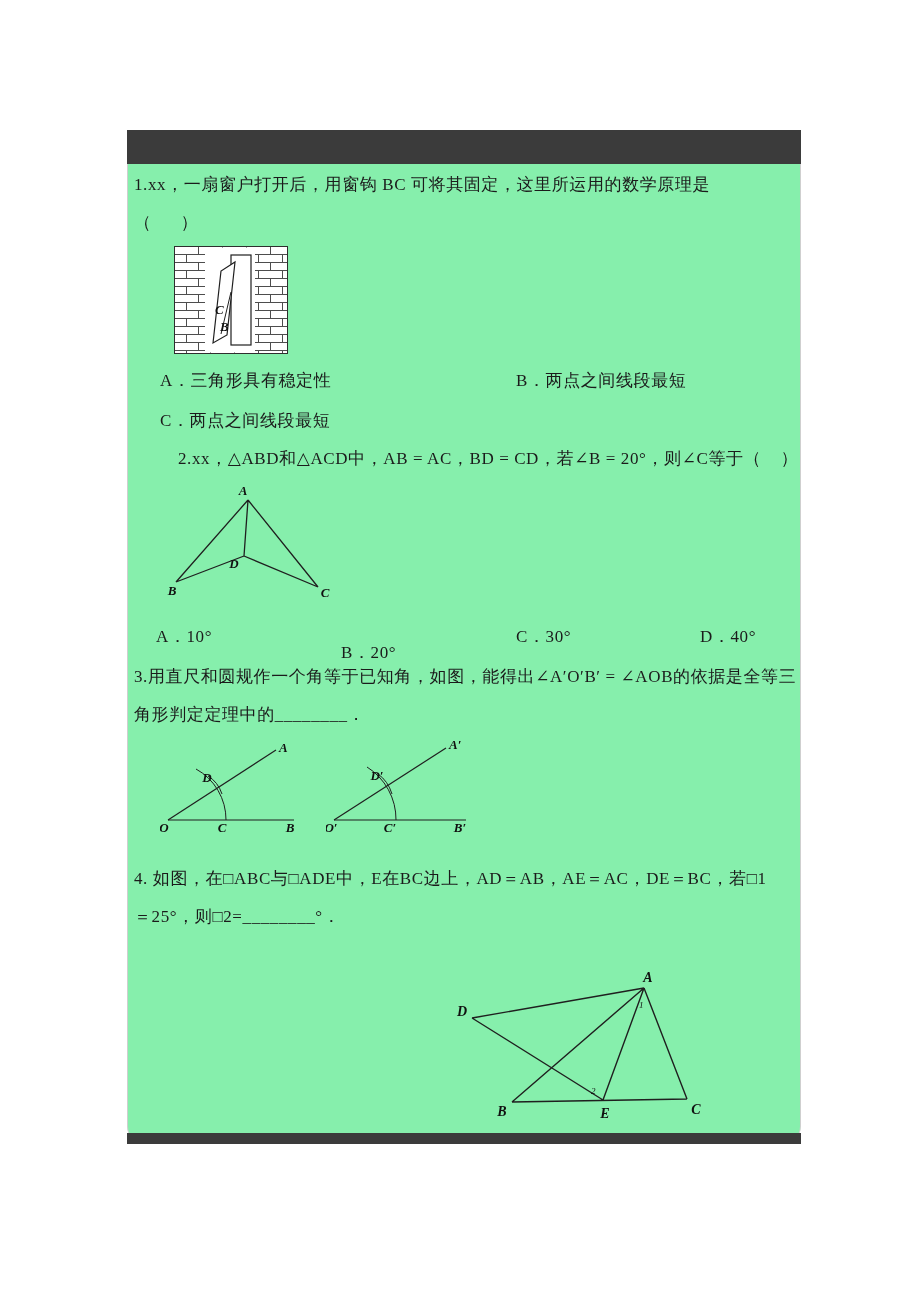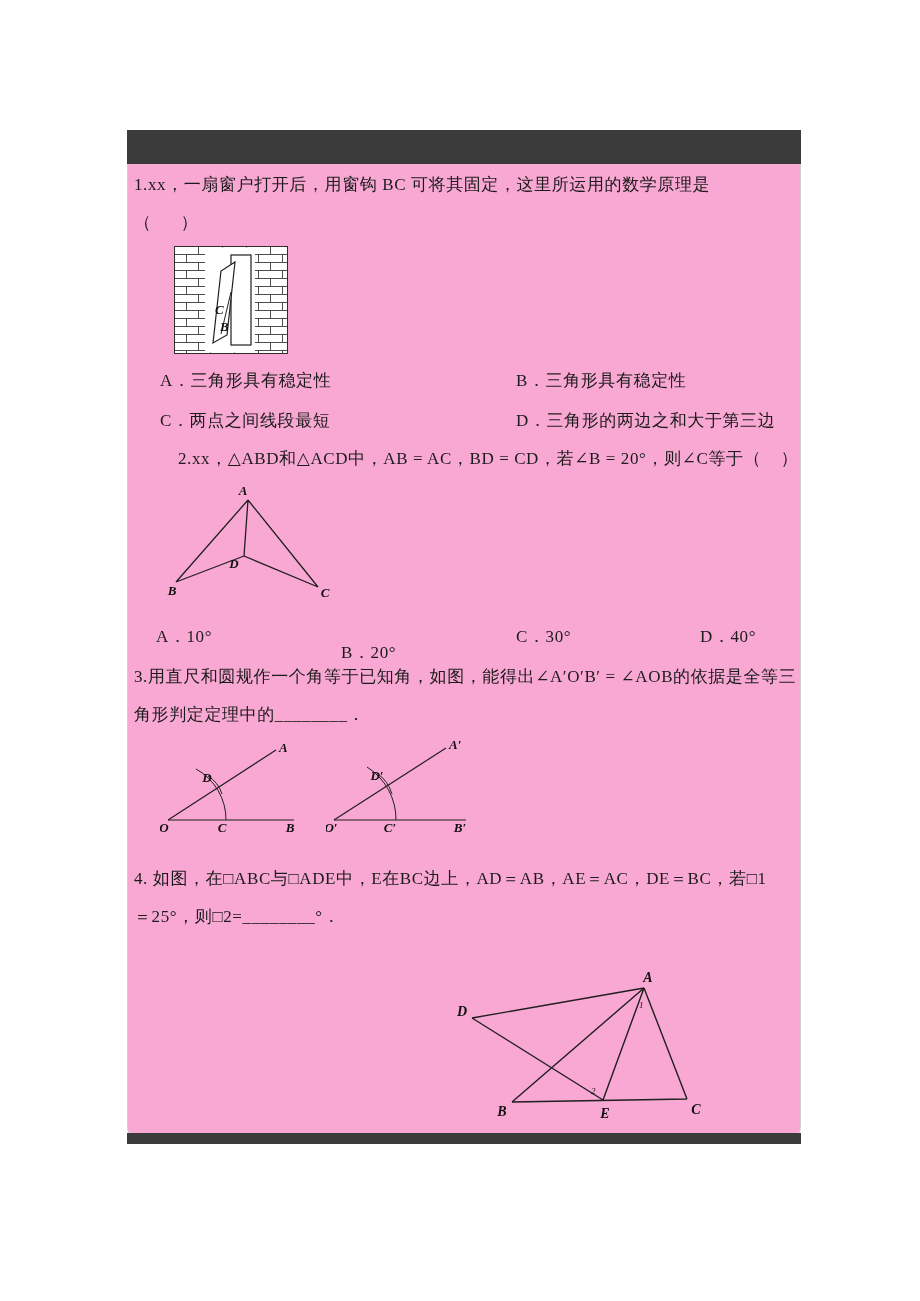--- a/index.html
+++ b/index.html
@@ -1,19 +1,19 @@
 <!DOCTYPE html>
 <html><head>
 <meta charset="utf-8">
 <style>
   html,body{margin:0;padding:0;}
   body{width:920px;height:1301px;background:#ffffff;color:#1b1b1b;
        font-family:"Liberation Serif","DejaVu Serif",serif;}
   .sheet{position:relative;width:920px;height:1301px;background:#fff;overflow:hidden;}
-  .doc{position:absolute;left:127px;top:130px;width:672px;height:1014px;background:#f9a8d4;
+  .doc{position:absolute;left:127px;top:130px;width:672px;height:1014px;background:#86efac;
        border-left:1px solid #cfcfcf;border-right:1px solid #cfcfcf;border-radius:18px;}
   .bar{position:absolute;left:-1px;width:674px;background:#3b3b3b;}
   .bar.top{top:0;height:34px;}
   .bar.bottom{bottom:0;height:11px;}
   .t{position:absolute;font-size:17px;letter-spacing:0.6px;white-space:pre;line-height:1.25;color:#1b1b1b;}
   .fig{position:absolute;}
   .lbl{font-family:"Liberation Serif",serif;font-style:italic;font-weight:bold;font-size:13px;fill:#101010;}
   .lbl.big{font-size:14px;}
   .num{font-family:"Liberation Serif",serif;font-style:italic;font-size:9px;fill:#101010;}
 </style>
@@ -38,23 +38,22 @@
       <rect x="0.5" y="0.5" width="113" height="107" fill="url(#brickp)" stroke="#2e2e2e" stroke-width="1"></rect>
       <rect x="31" y="1.5" width="50" height="105" fill="#ffffff"></rect>
       <rect x="57" y="9" width="20" height="90" fill="#ffffff" stroke="#1f1f1f" stroke-width="1.2"></rect>
       <path d="M39 97 L47 25 L61 16 L53 89 Z" fill="#ffffff" stroke="#1f1f1f" stroke-width="1.2"></path>
       <path d="M57 46 L47 88" fill="none" stroke="#1f1f1f" stroke-width="1"></path>
       <text class="lbl" x="41" y="68" font-size="10">C</text>
       <text class="lbl" x="46" y="85" font-size="10">B</text>
     </svg>
 
     <div class="t" style="left:32px;top:240px;">A．三角形具有稳定性</div>
-    <div class="t" style="left:388px;top:240px;">B．三角形具有稳定性</div>
+    <div class="t" style="left:388px;top:240px;">B．两点之间线段最短</div>
     <div class="t" style="left:32px;top:280px;text-align:right;">C．两点之间线段最短</div>
-    <div class="t" style="left:388px;top:280px;">D．三角形的两边之和大于第三边</div>
 
     <div class="t" style="left:6px;top:318px;margin-left:44px;">2.xx，△ABD和△ACD中，AB = AC，BD = CD，若∠B = 20°，则∠C等于（    ）</div>
 
     <svg class="fig" style="left:38px;top:354px;" width="168" height="118" viewBox="0 0 168 118">
       <path d="M82 16 L10 98 M82 16 L152 103 M82 16 L78 72 M10 98 L78 72 M78 72 L152 103" fill="none" stroke="#1f1f1f" stroke-width="1.3"></path>
       <text class="lbl" x="77" y="11" text-anchor="middle">A</text>
       <text class="lbl" x="6" y="111" text-anchor="middle">B</text>
       <text class="lbl" x="159" y="113" text-anchor="middle">C</text>
       <text class="lbl" x="68" y="84" text-anchor="middle">D</text>
     </svg>

